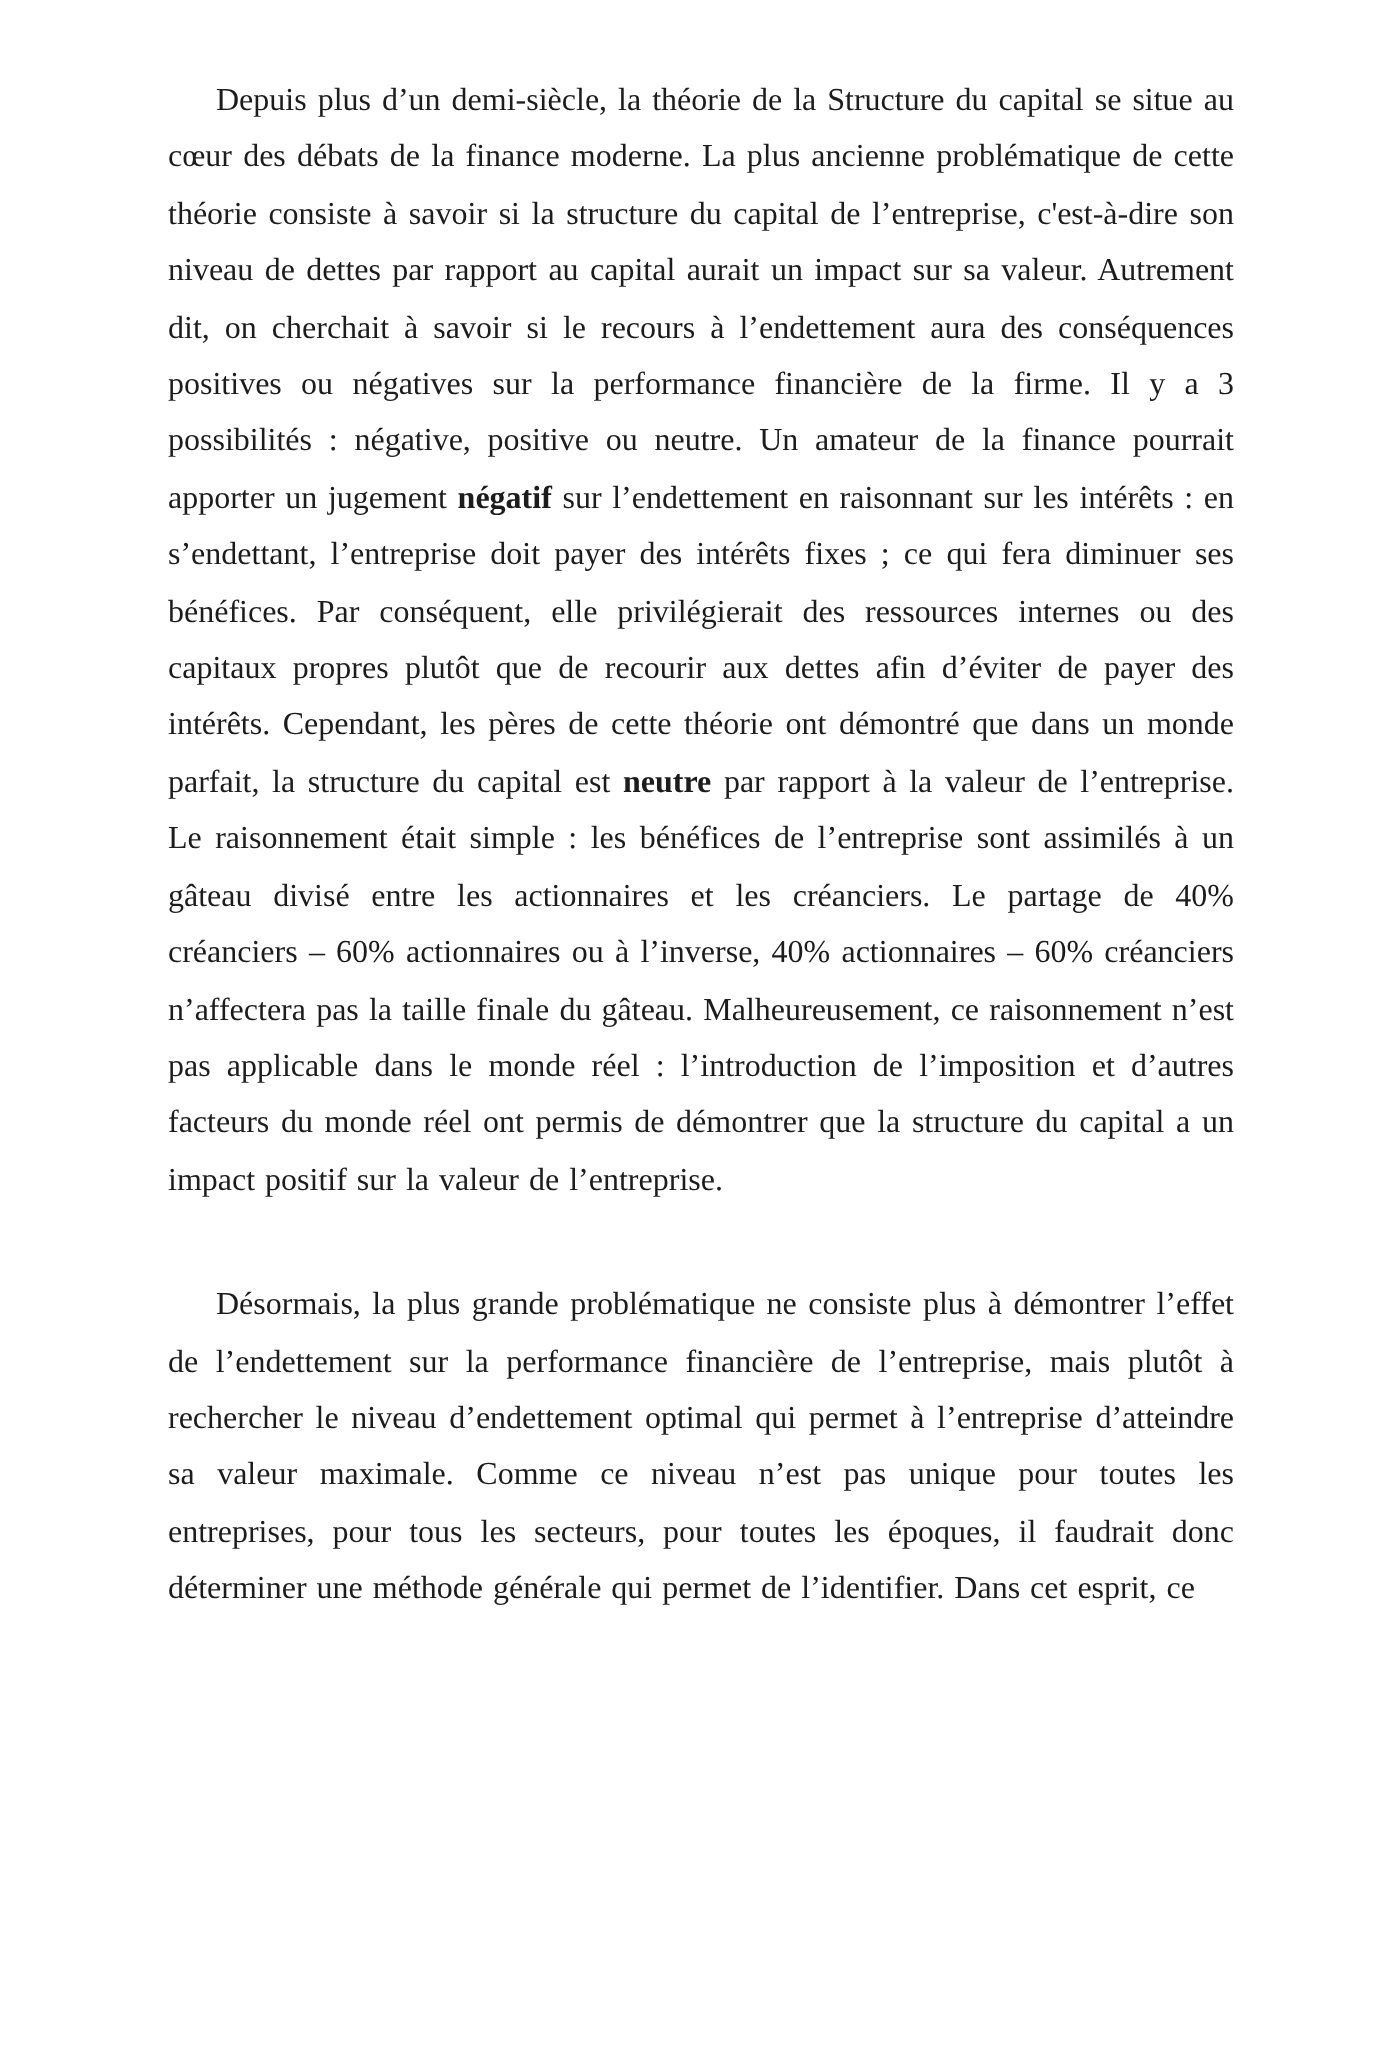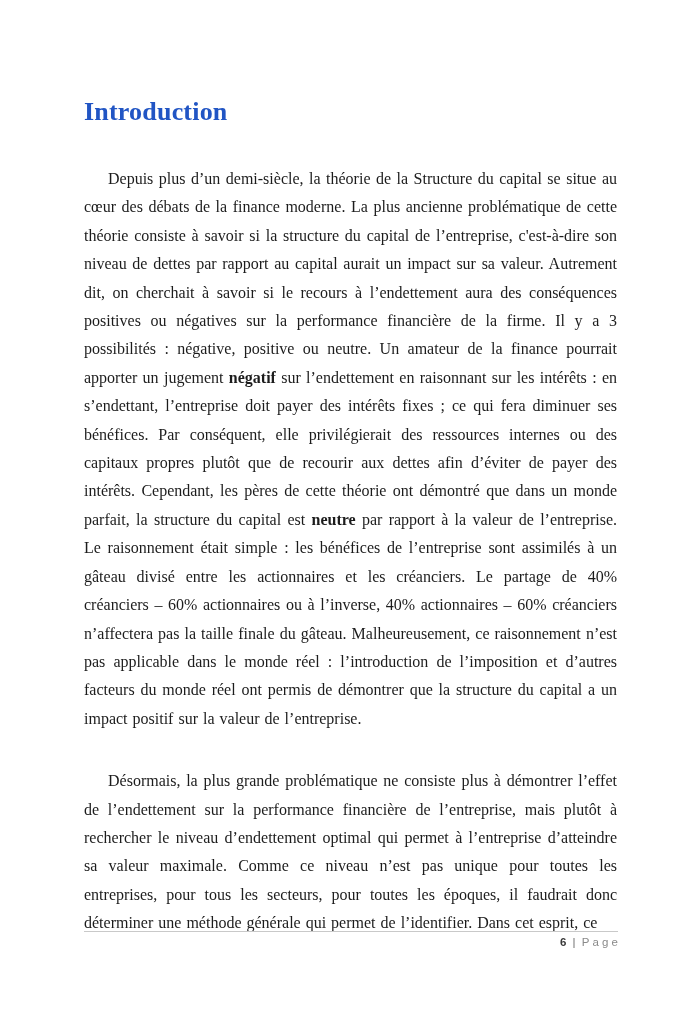--- a/index.html
+++ b/index.html
@@ -74,26 +74,17 @@
   }
   .footer-text .page-label {
     color: #8a8a8a;
   }
 </style>
 </head>
 <body>
 
 <div class="page">
   <div class="content">
-    <h1 class="heading" style="color: rgb(33, 85, 196);">Introduction</h1>
     <p class="para para-first"><span>Depuis plus d’un demi-siècle, la théorie de la Structure du capital se situe au cœur des débats de la finance moderne. La plus ancienne problématique de cette théorie consiste à savoir si la structure du capital de l’entreprise, c'est-à-dire son niveau de dettes par rapport au capital aurait un impact sur sa valeur. Autrement dit, on cherchait à savoir si le recours à l’endettement aura des conséquences positives ou négatives sur la performance financière de la firme. Il y a 3 possibilités : négative, positive ou neutre. Un amateur de la finance pourrait apporter un jugement </span><span class="run-bold">négatif</span><span> sur l’endettement en raisonnant sur les intérêts : en s’endettant, l’entreprise doit payer des intérêts fixes ; ce qui fera diminuer ses bénéfices. Par conséquent, elle privilégierait des ressources internes ou des capitaux propres plutôt que de recourir aux dettes afin d’éviter de payer des intérêts. Cependant, les pères de cette théorie ont démontré que dans un monde parfait, la structure du capital est </span><span class="run-bold">neutre</span><span> par rapport à la valeur de l’entreprise. Le raisonnement était simple : les bénéfices de l’entreprise sont assimilés à un gâteau divisé entre les actionnaires et les créanciers. Le partage de 40% créanciers – 60% actionnaires ou à l’inverse, 40% actionnaires – 60% créanciers n’affectera pas la taille finale du gâteau. Malheureusement, ce raisonnement n’est pas applicable dans le monde réel : l’introduction de l’imposition et d’autres facteurs du monde réel ont permis de démontrer que la structure du capital a un impact positif sur la valeur de l’entreprise.</span></p>
     <p class="para para-next"><span>Désormais, la plus grande problématique ne consiste plus à démontrer l’effet de l’endettement sur la performance financière de l’entreprise, mais plutôt à rechercher le niveau d’endettement optimal qui permet à l’entreprise d’atteindre sa valeur maximale. Comme ce niveau n’est pas unique pour toutes les entreprises, pour tous les secteurs, pour toutes les époques, il faudrait donc déterminer une méthode générale qui permet de l’identifier. Dans cet esprit, ce</span></p>
   </div>
 
-  <div class="footer">
-    <div class="footer-rule"></div>
-    <div class="footer-text">
-      <span class="page-number">6</span>
-      <span class="separator">|</span>
-      <span class="page-label">P a g e</span>
-    </div>
-  </div>
 </div>
 
 </body></html>

